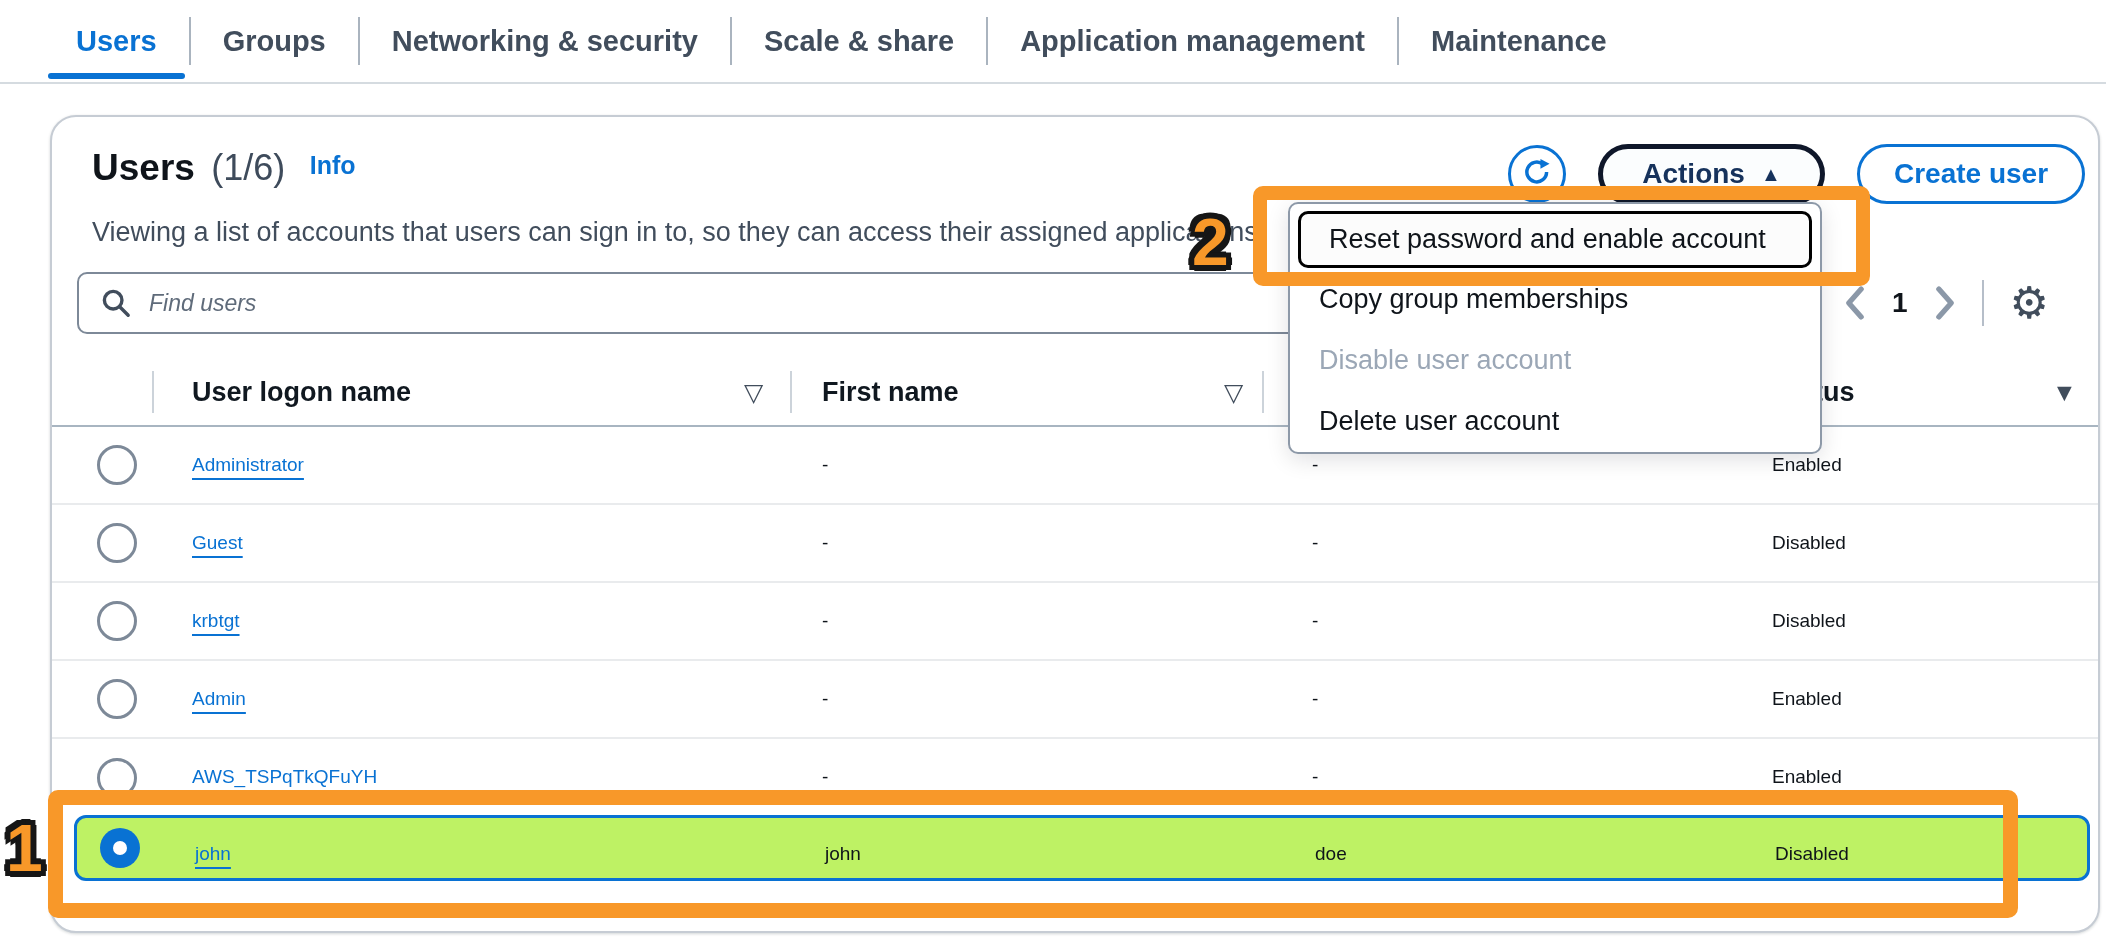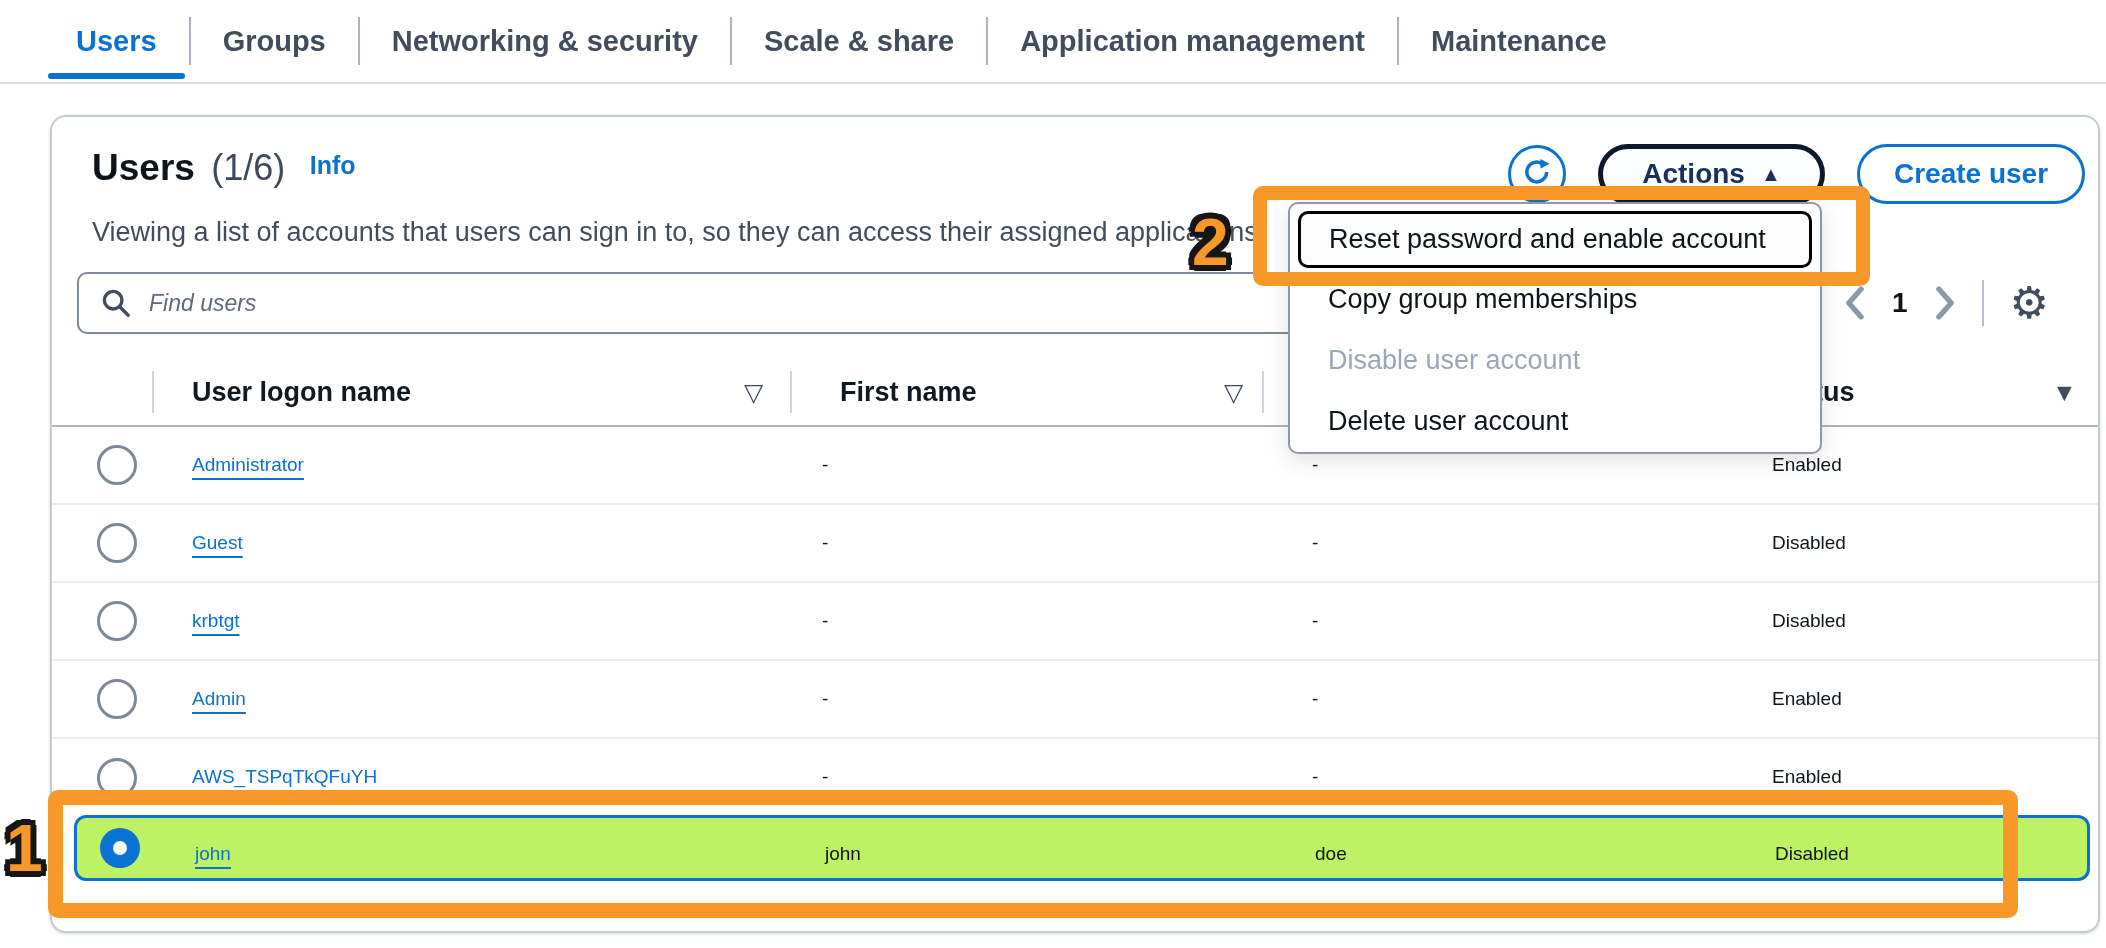--- a/index.html
+++ b/index.html
@@ -13,21 +13,21 @@
             border-bottom:2px solid #d5dbe0; }
   .tab { position:relative; height:84px; display:flex; align-items:center;
          padding:0 32px; font-size:29px; font-weight:700; color:#414d5c; cursor:pointer; }
   .tab.active { color:#0972d3; }
   .tab.active::after { content:""; position:absolute; left:4px; right:4px; bottom:4px;
                        height:6px; background:#0972d3; border-radius:3px; }
   .tab-divider { width:2px; height:48px; background:#aab4bf; }
 
   
   .card { position:absolute; left:50px; top:115px; width:2050px; height:818px;
-          background:#fff; border:2px solid #c6ccd4; border-radius:16px;
+          background:#fff; border:2px solid #c6ccd4; border-radius:26px;
           box-shadow:0 1px 3px rgba(0,28,36,.18); }
 
   .panel-title { position:absolute; left:40px; top:30px; white-space:nowrap; }
   .panel-title .title { font-size:37px; font-weight:700; color:#0f141a; }
   .panel-title .count { font-size:36px; font-weight:400; color:#3e4b5b; margin-left:12px; }
   .panel-title .info  { font-size:25px; font-weight:700; color:#0972d3; margin-left:20px;
                         vertical-align:6px; cursor:pointer; }
   .description { position:absolute; left:40px; top:100px; font-size:27px; color:#414d5c;
                  white-space:nowrap; }
 
@@ -87,21 +87,21 @@
                   background:#bef264; border:3px solid #0972d3; border-radius:12px; }
   .selected-row .cell { line-height:72px; }
   .selected-row .c-radio{left:23px} .selected-row .c-logon{left:118px}
   .selected-row .c-first{left:748px} .selected-row .c-last{left:1238px}
   .selected-row .c-status{left:1698px}
 
   
   .menu { position:absolute; left:1288px; top:202px; width:534px; height:252px;
           background:#fff; border:2px solid #8d99a8; border-radius:10px;
           box-shadow:0 6px 22px rgba(0,7,22,.12); z-index:20; padding-top:5px; }
-  .menu-item { height:61px; line-height:58px; padding-left:38px; font-size:27px;
+  .menu-item { height:61px; line-height:58px; padding-left:29px; font-size:27px;
                color:#0f141a; cursor:pointer; white-space:nowrap; }
   .menu-item.focused { height:57px; line-height:51px; margin:2px 8px 2px 8px;
                border:3px solid #000000; border-radius:10px; padding-left:28px;
                background:#fcfcfc; }
   .menu-item.disabled { color:#9ba7b6; cursor:default; }
 
   
   .anno { position:absolute; border:15px solid #f89829; border-radius:10px; z-index:30;
           pointer-events:none; }
   .anno1 { left:48px; top:790px; width:1970px; height:128px; }
@@ -197,21 +197,21 @@
       </span>
       <span class="pg-divider"></span>
       <span class="gear">⚙</span>
     </div>
 
     <div class="thead">
       <span class="hdiv" style="left:100px"></span>
       <span class="th" style="left:140px">User logon name</span>
       <span class="sort" style="left:692px">▽</span>
       <span class="hdiv" style="left:738px"></span>
-      <span class="th" style="left:788px">First name</span>
+      <span class="th" style="left:770px">First name</span>
       <span class="sort" style="left:1172px">▽</span>
       <span class="hdiv" style="left:1210px"></span>
       <span class="th" style="left:1260px">Last name</span>
       <span class="th" style="left:1720px">Status</span>
       <span class="sort" style="left:2000px">▼</span>
     </div>
 
     <div class="row bordered r0">
       <span class="radio c-radio"></span>
       <span class="cell c-logon link">Administrator</span>

